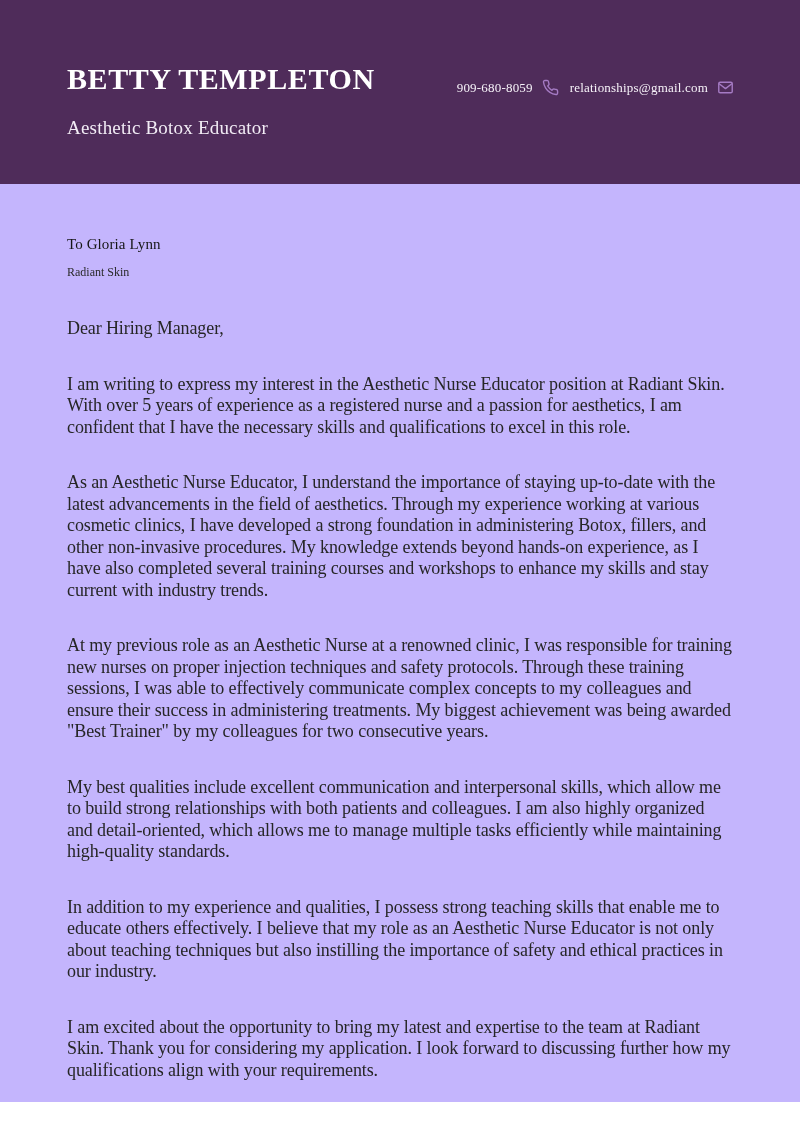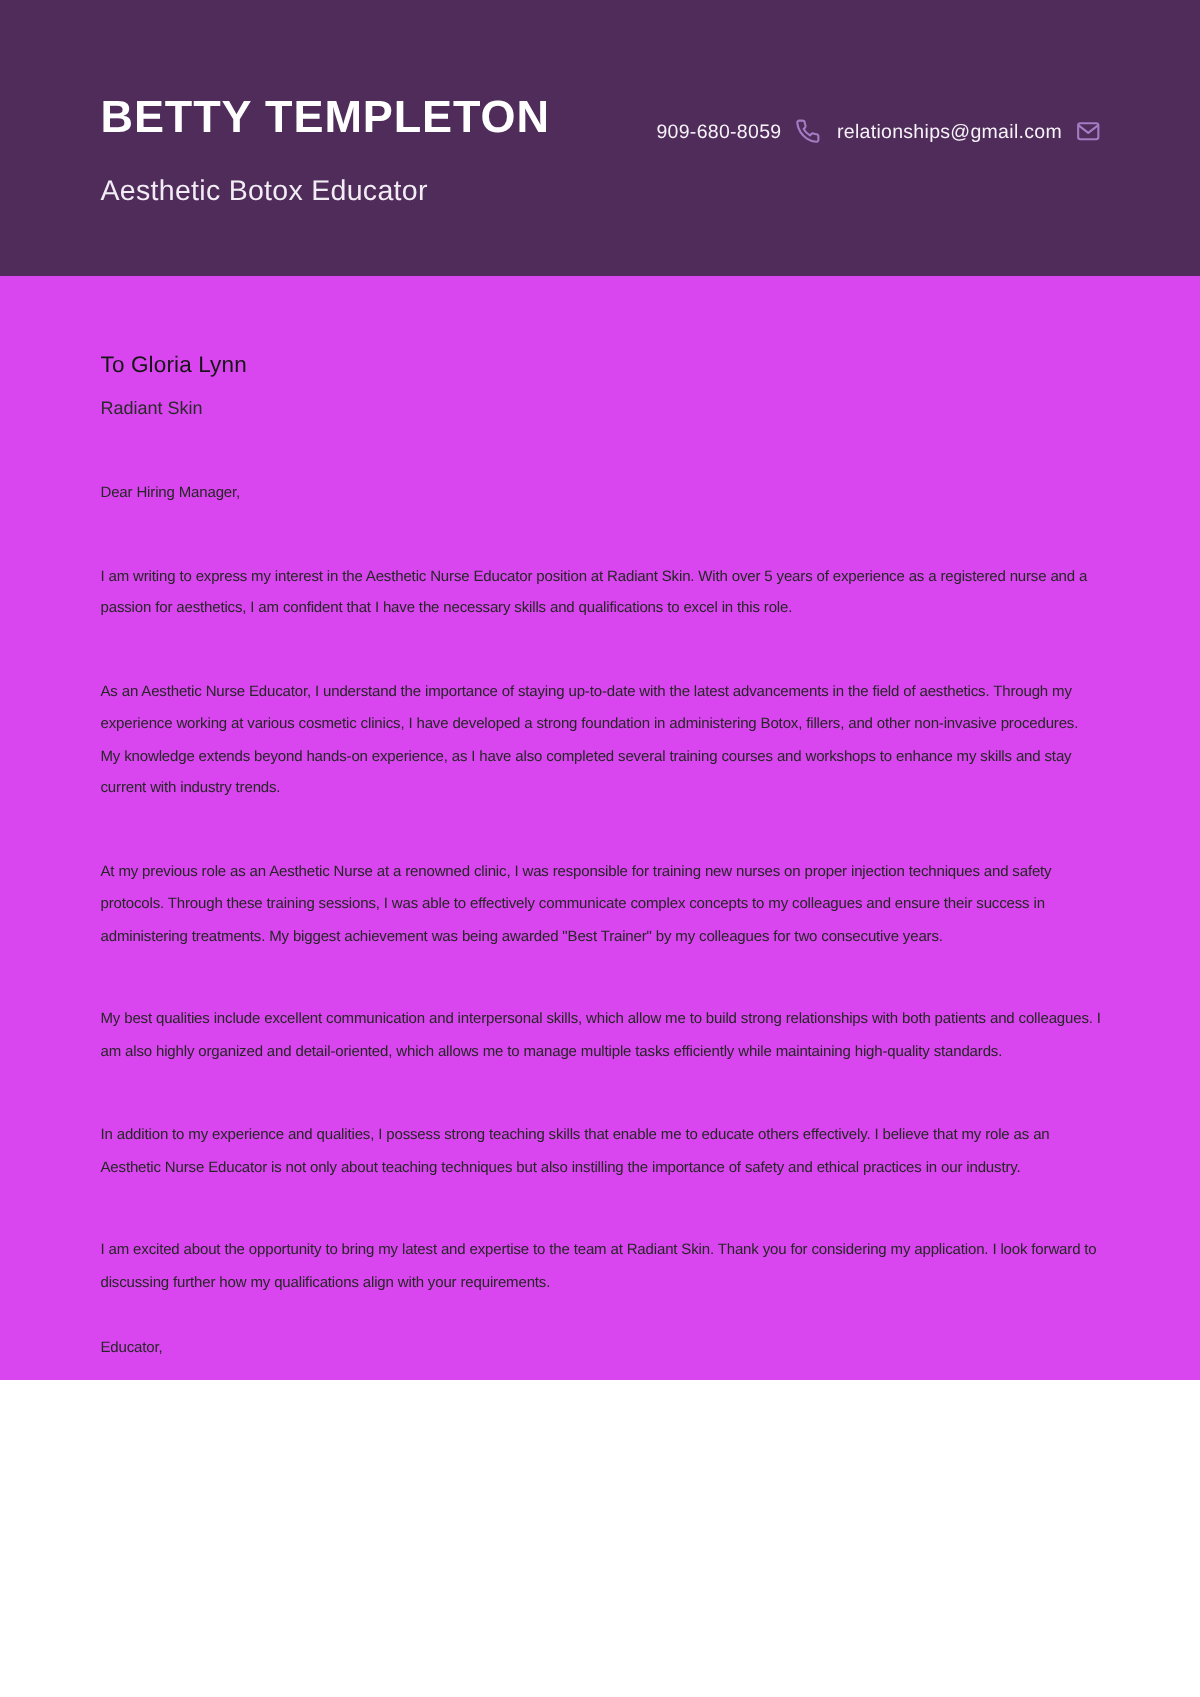--- a/index.html
+++ b/index.html
@@ -6,23 +6,24 @@
     html, body { margin: 0; padding: 0; }
     body {
       width: 800px;
       height: 1131px;
       background: #ffffff;
       font-family: "Liberation Sans", sans-serif;
       color: #262626;
     }
     .page {
       width: 800px;
-      height: 920px;
-      background: #d946ef;
+      height: 1102px;
+      background: #c4b5fd;
       overflow: hidden;
+      font-family: Liberation Serif, serif;
     }
     
     .header {
       width: 100%;
       height: 184px;
       background: #4f2c5a;
       padding: 64px 66px 0 67px;
       display: flex;
       justify-content: space-between;
       align-items: flex-start;
@@ -82,21 +83,21 @@
     .company {
       margin-top: 6px;
       font-size: 12px;
       line-height: 18px;
       color: #2a2a2a;
     }
     .salutation {
       margin: 37px 0 0;
     }
     .salutation, .para, .closing, .signature {
-      font-size: 10px;
+      font-size: 18px;
       line-height: 21.5px;
       letter-spacing: -0.1px;
       color: #262626;
     }
     .para { margin: 34px 0 0; }
     .closing { margin: 22px 0 0; }
     .signature { margin: 23px 0 0; }
   </style>
 </head>
 <body>

